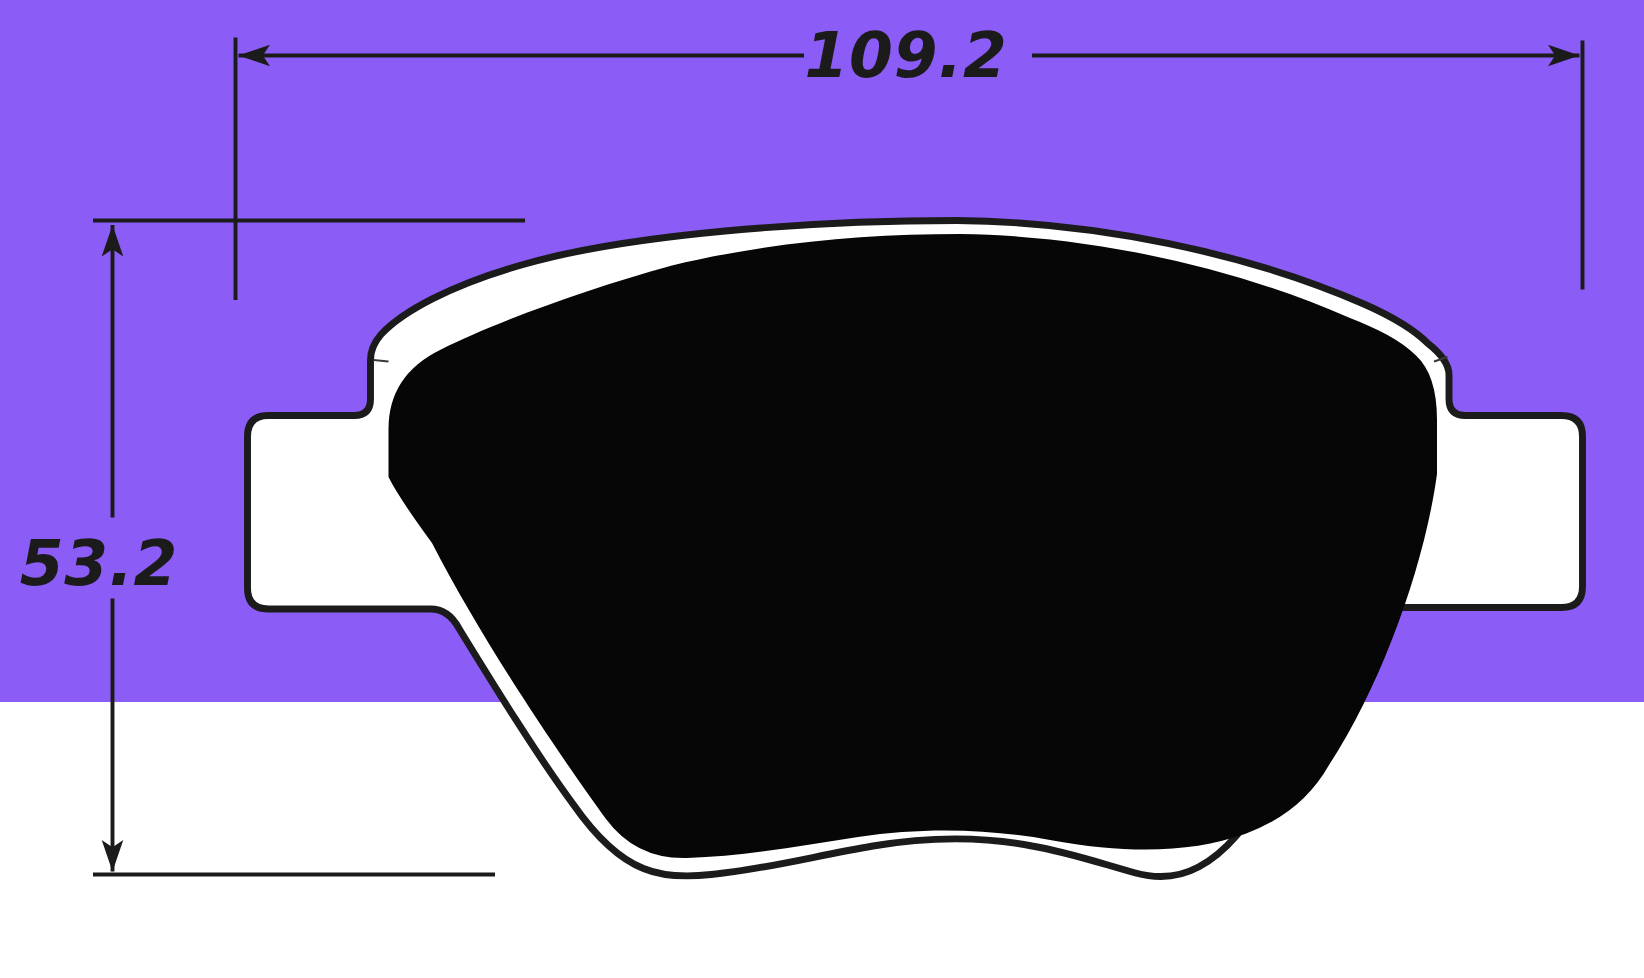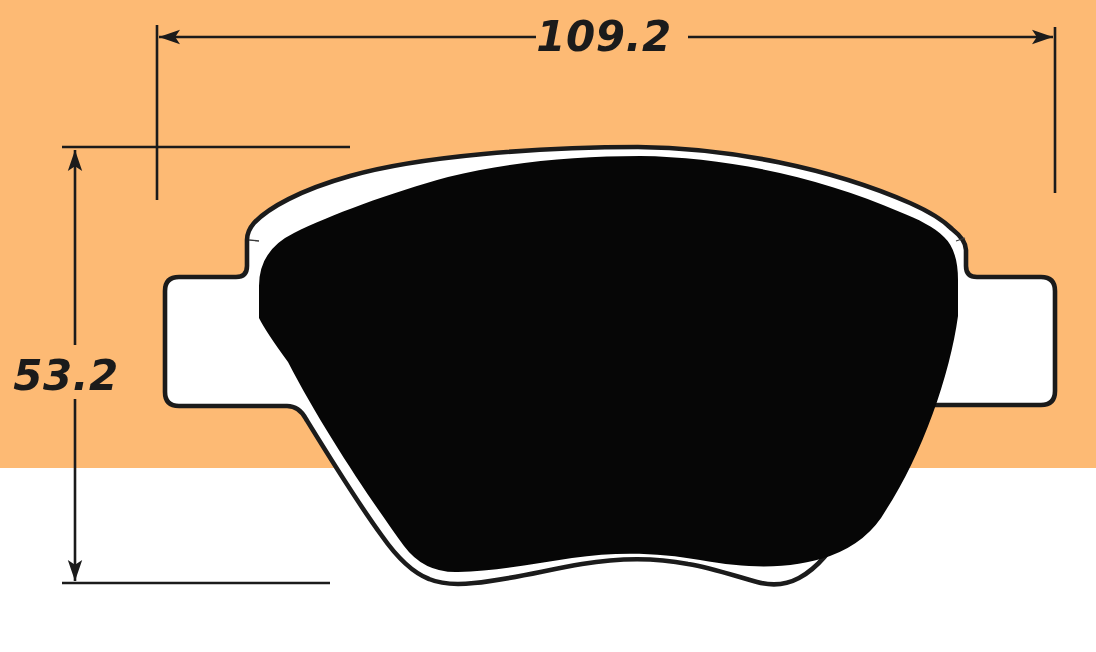--- a/index.html
+++ b/index.html
@@ -7,21 +7,21 @@
     padding: 0;
     background: #ffffff;
     width: 1096px;
     height: 652px;
     overflow: hidden;
     font-family: "DejaVu Sans", sans-serif;
   }
   .canvas-wrap {
     width: 1096px;
     height: 468px;
-    background: #fdba74;
+    background: #8b5cf6;
   }
   svg { display: block; }
   .outline {
     fill: #ffffff;
     stroke: #1b1b1b;
     stroke-width: 4.6;
     stroke-linejoin: round;
     stroke-linecap: round;
   }
   .dim-line, .ext-line {

